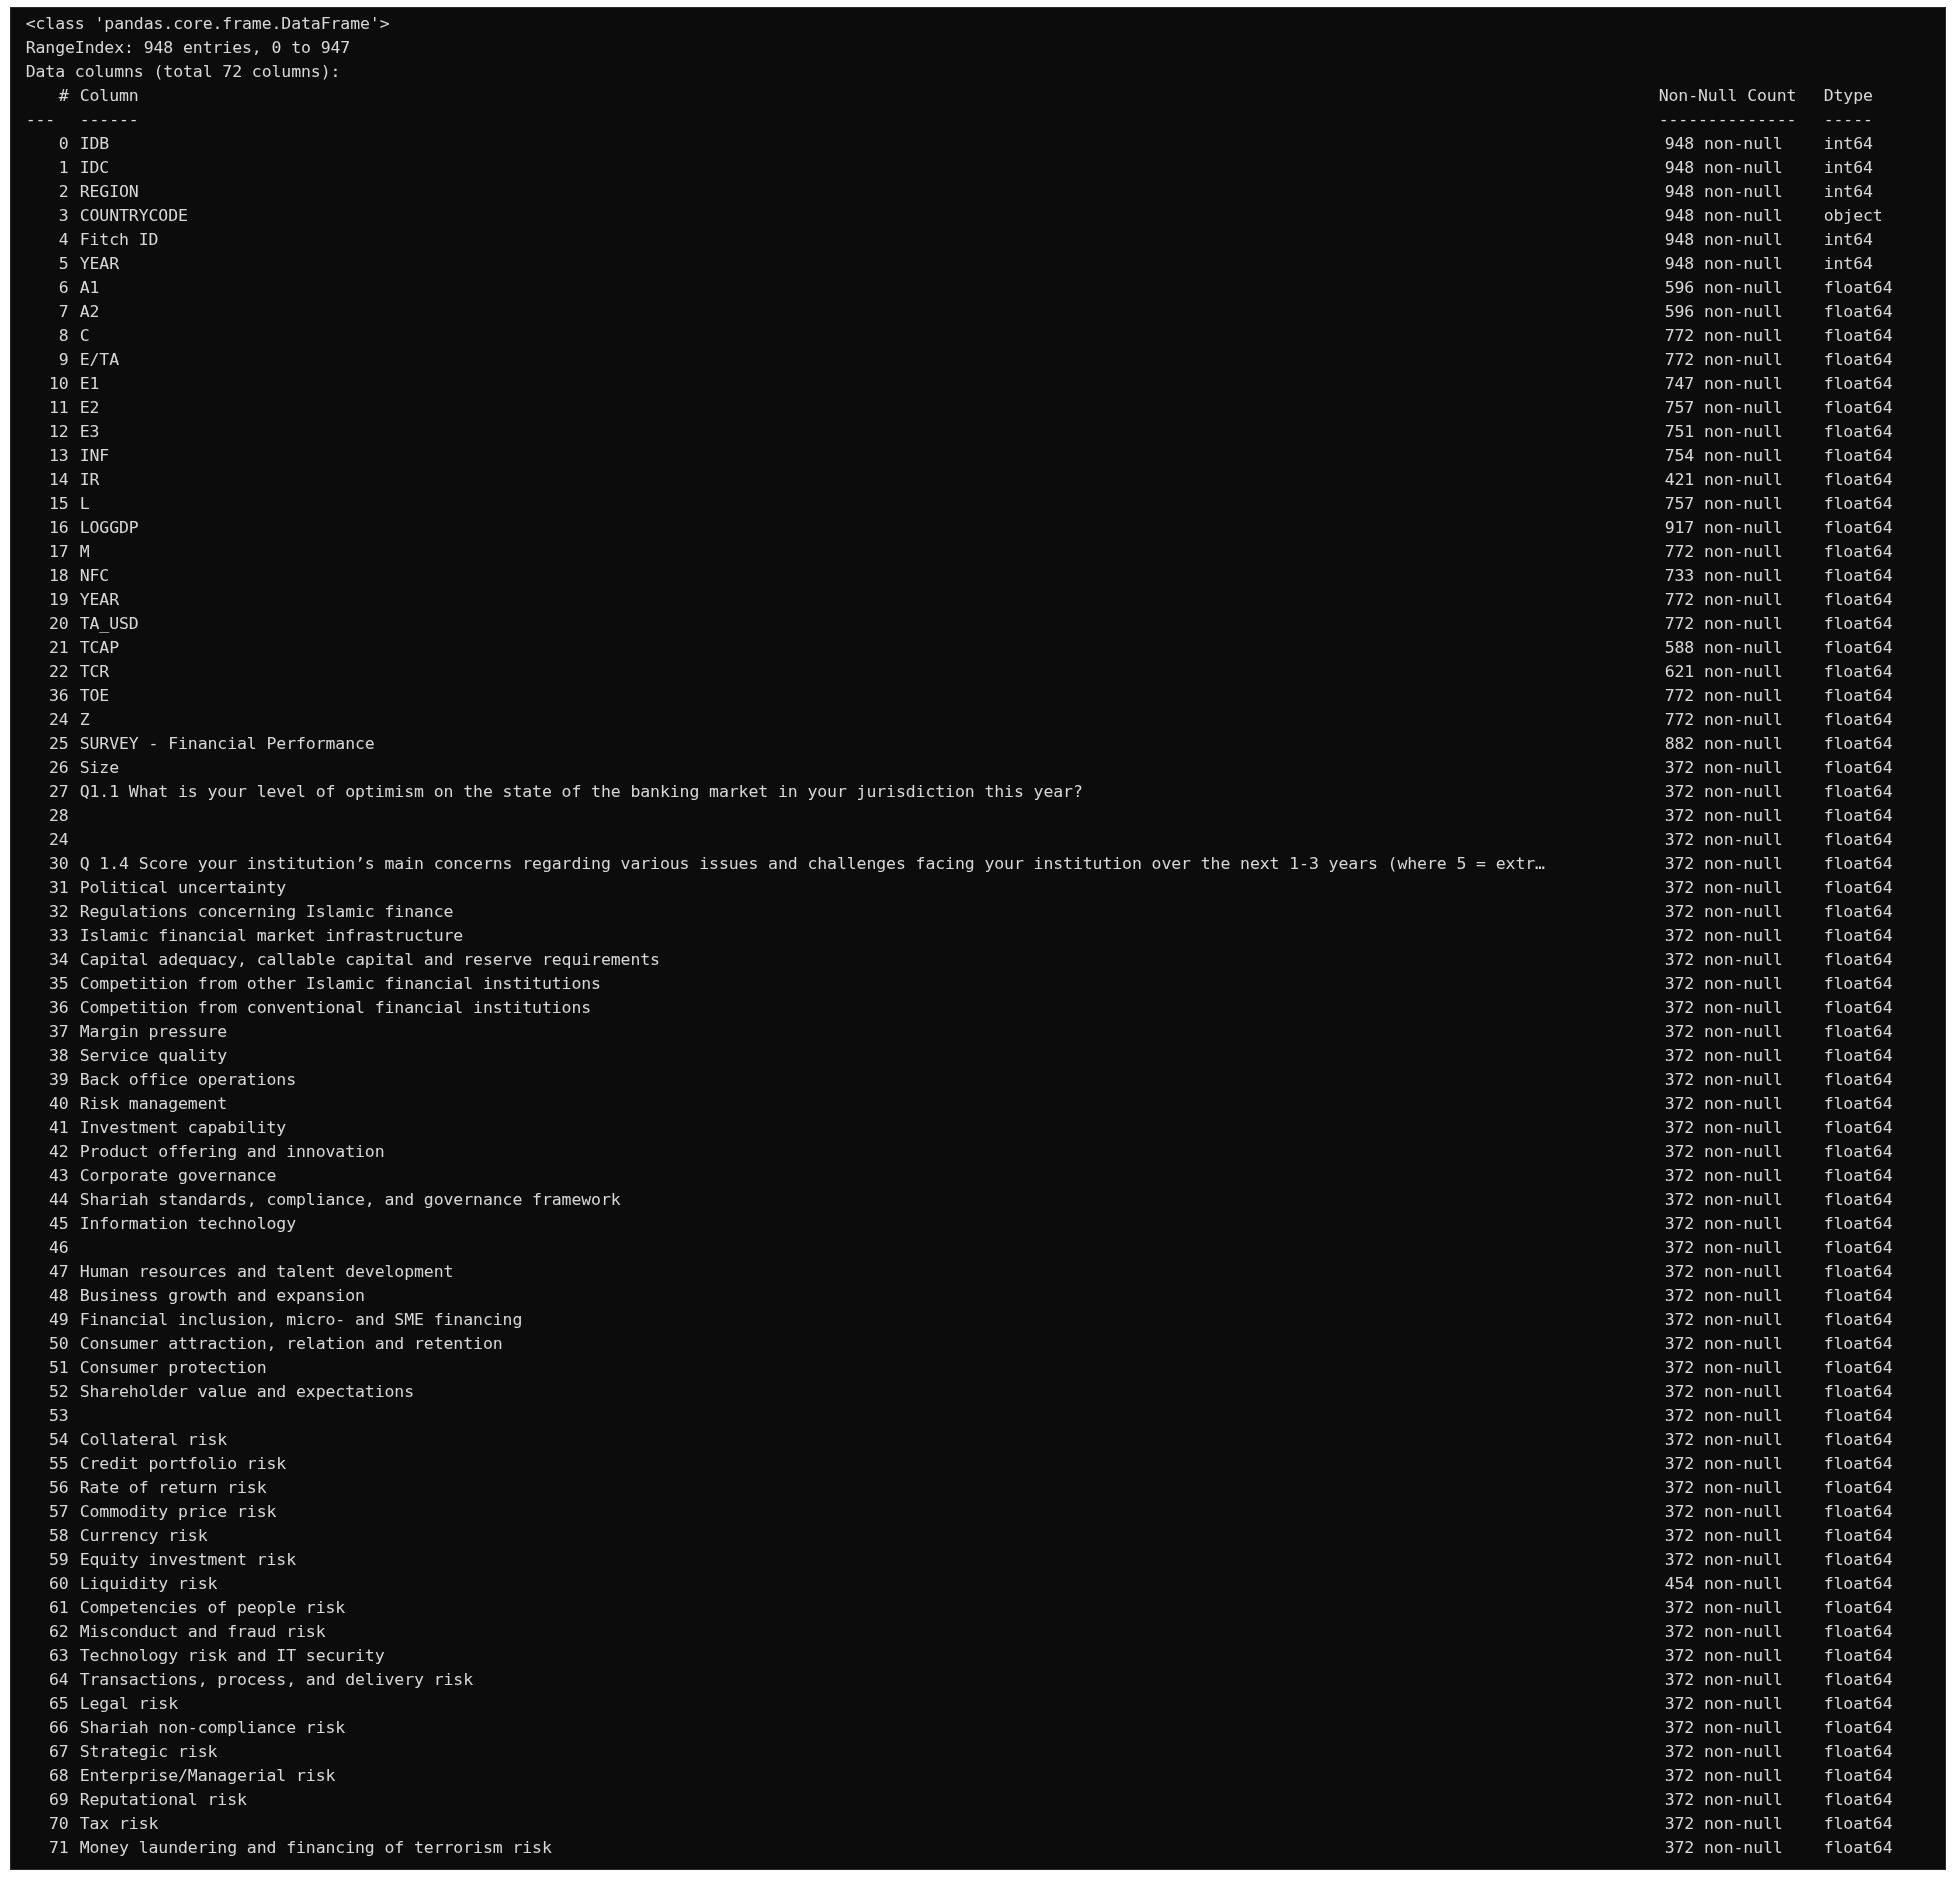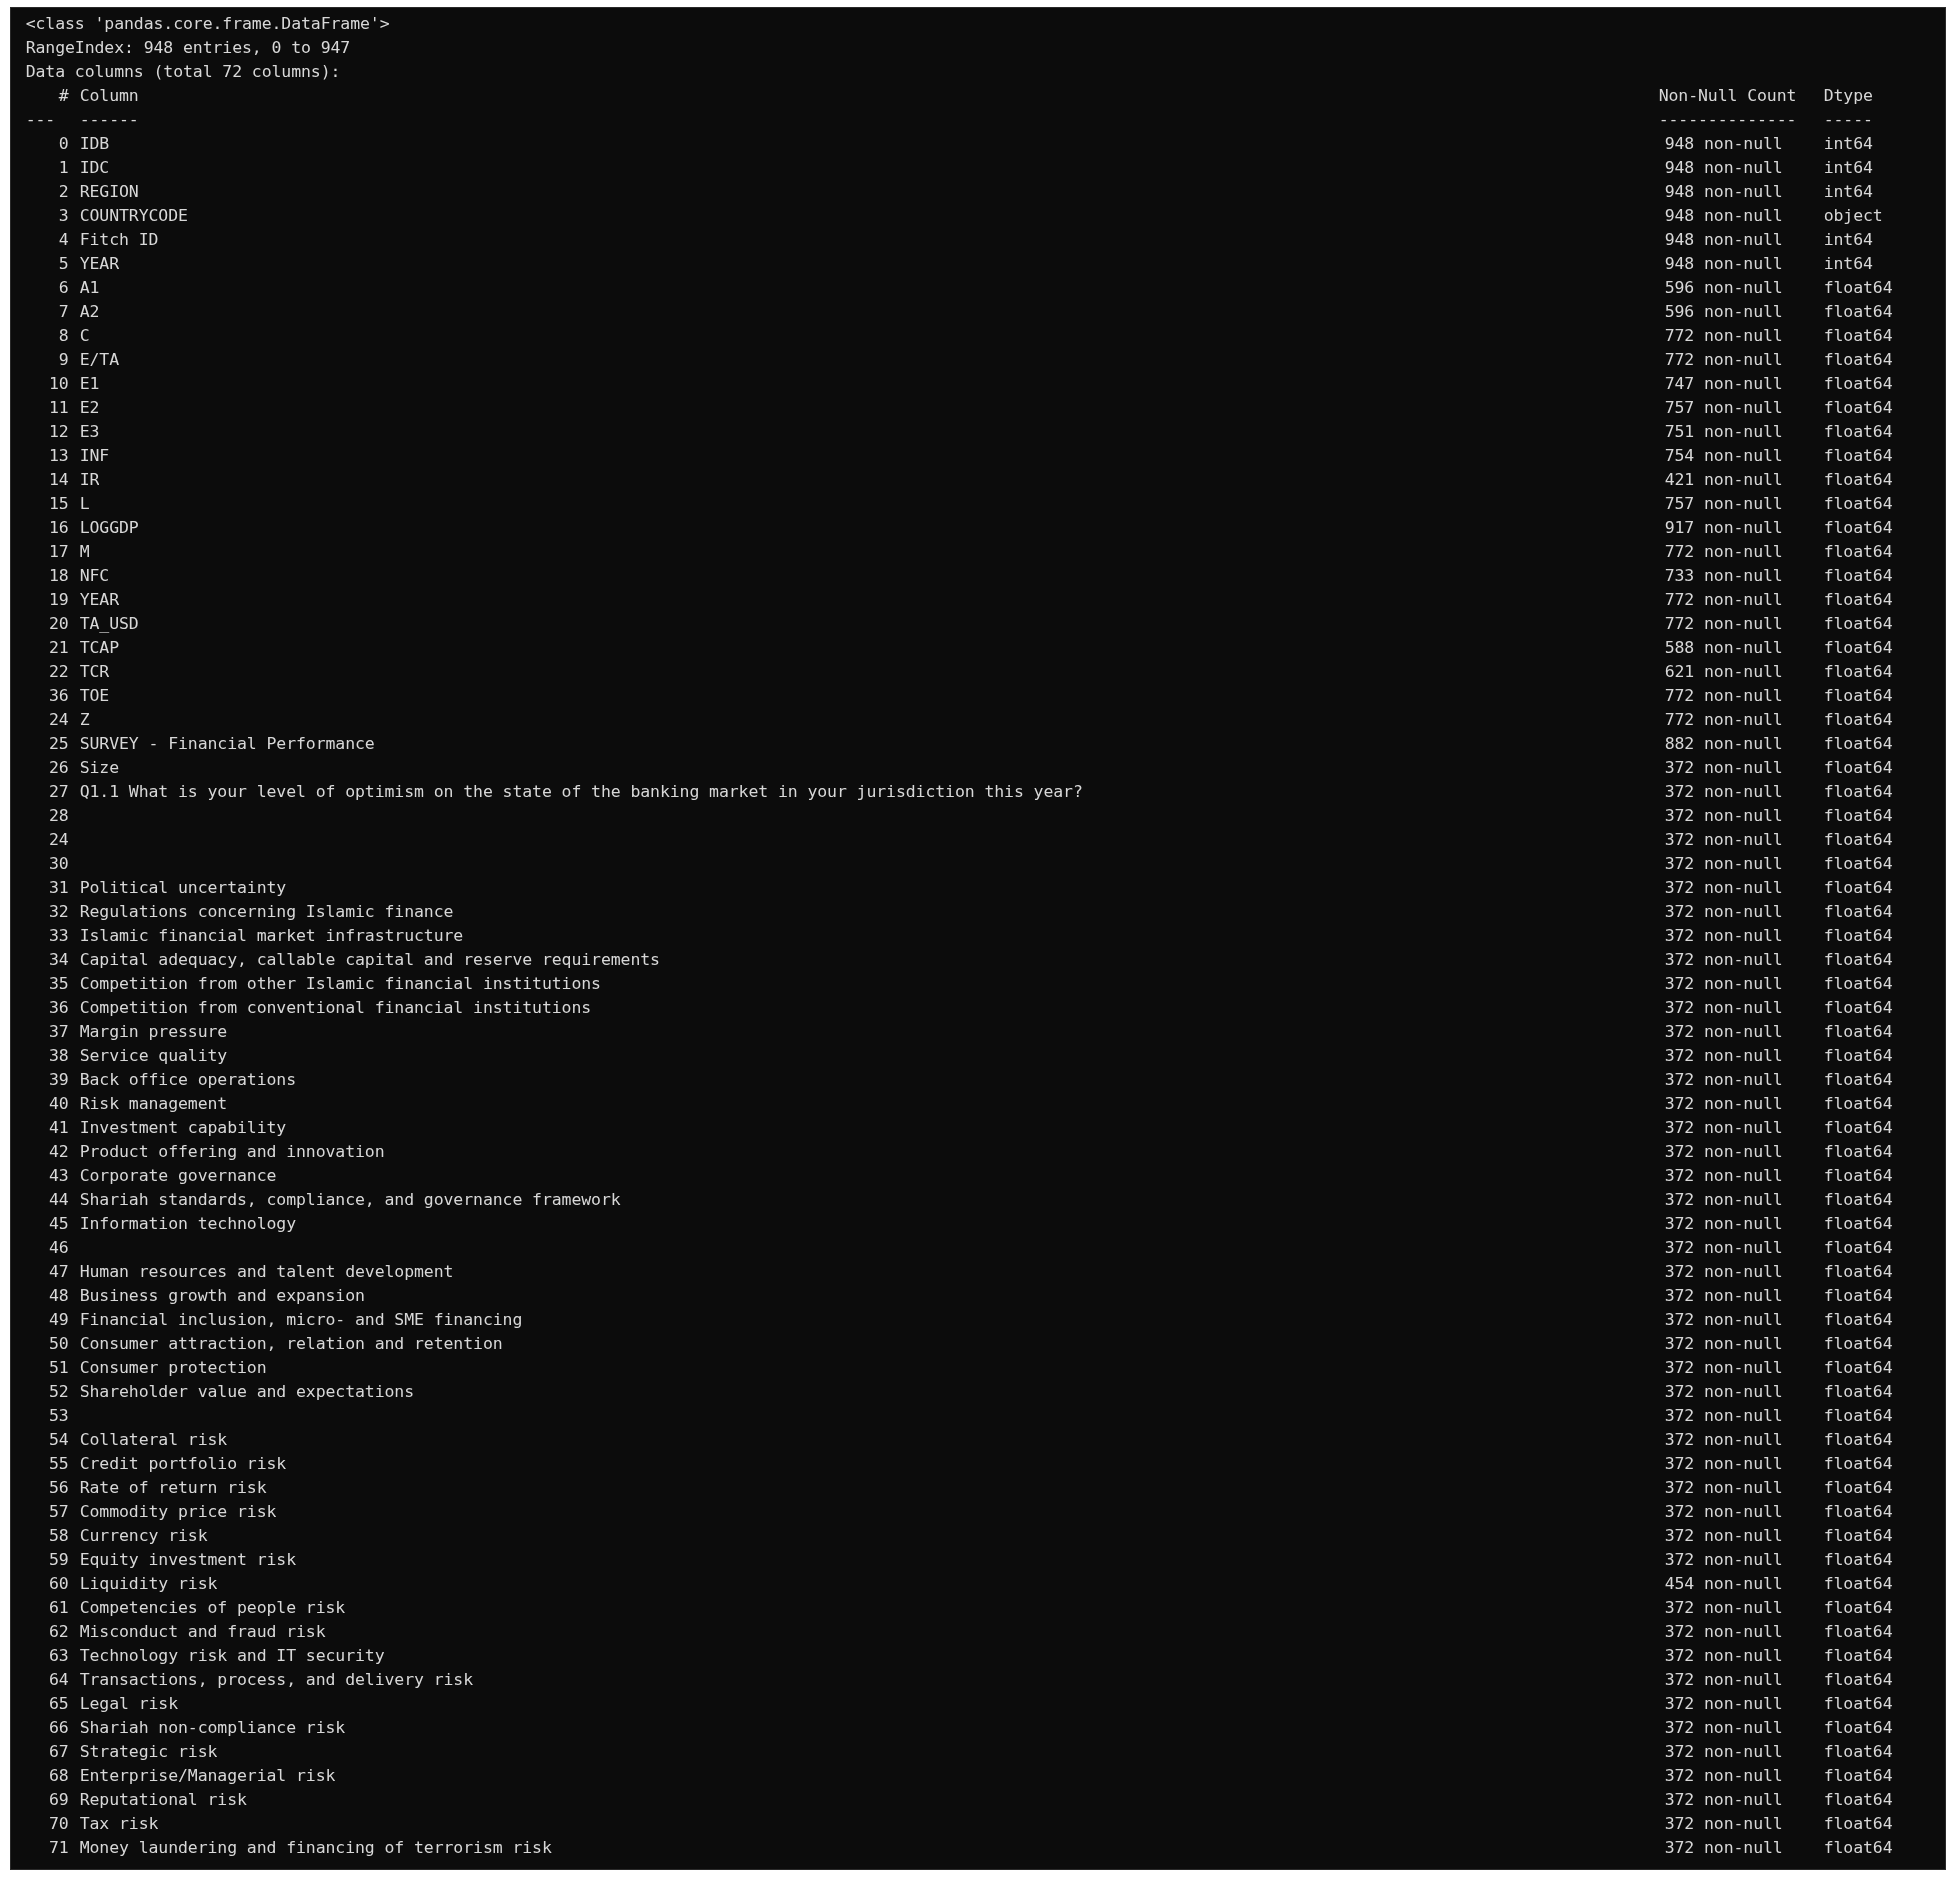--- a/index.html
+++ b/index.html
@@ -296,20 +296,21 @@
         <span class="cell c-dtype">float64</span>
       </div>
       <div class="row">
         <span class="cell c-idx">24</span>
         <span class="namemask"></span>
         <span class="cell c-count">372 non-null</span>
         <span class="cell c-dtype">float64</span>
       </div>
       <div class="row">
         <span class="cell c-idx">30</span>
+        <span class="cell c-name">Q 1.4 Score your institution’s main concerns regarding various issues and challenges facing your institution over the next 1-3 years (where 5 = extr…</span>
         <span class="namemask"></span>
         <span class="cell c-count">372 non-null</span>
         <span class="cell c-dtype">float64</span>
       </div>
       <div class="row">
         <span class="cell c-idx">31</span>
         <span class="cell c-name">Political uncertainty</span>
         <span class="namemask"></span>
         <span class="cell c-count">372 non-null</span>
         <span class="cell c-dtype">float64</span>

